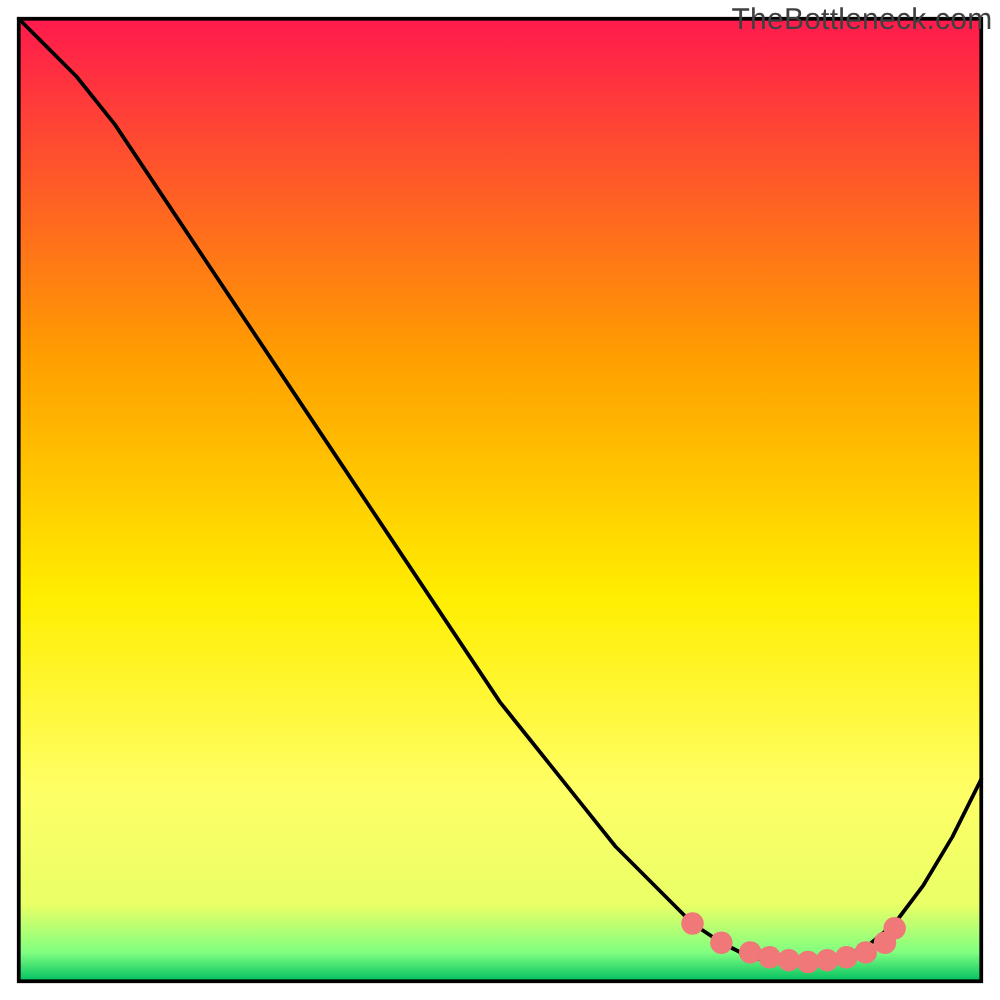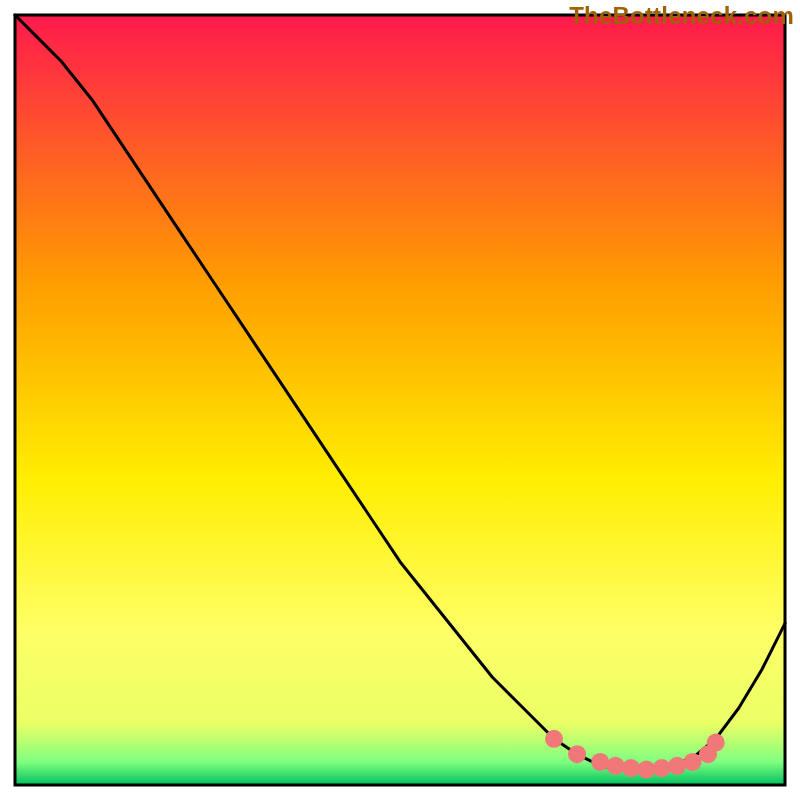--- a/index.html
+++ b/index.html
@@ -17,22 +17,22 @@
   }
   svg {
     display: block;
   }
   .watermark {
     position: absolute;
     top: 2px;
     right: 6px;
     font-family: Arial, Helvetica, sans-serif;
     font-size: 24px;
-    font-weight: 700;
-    color: #a16207;
+    font-weight: 400;
+    color: #404040;
     letter-spacing: 0.2px;
   }
 </style>
 </head>
 <body>
 
 <div class="chart-wrap">
 
   <svg width="800" height="800" viewBox="0 0 800 800" xmlns="http://www.w3.org/2000/svg">
     <defs>

